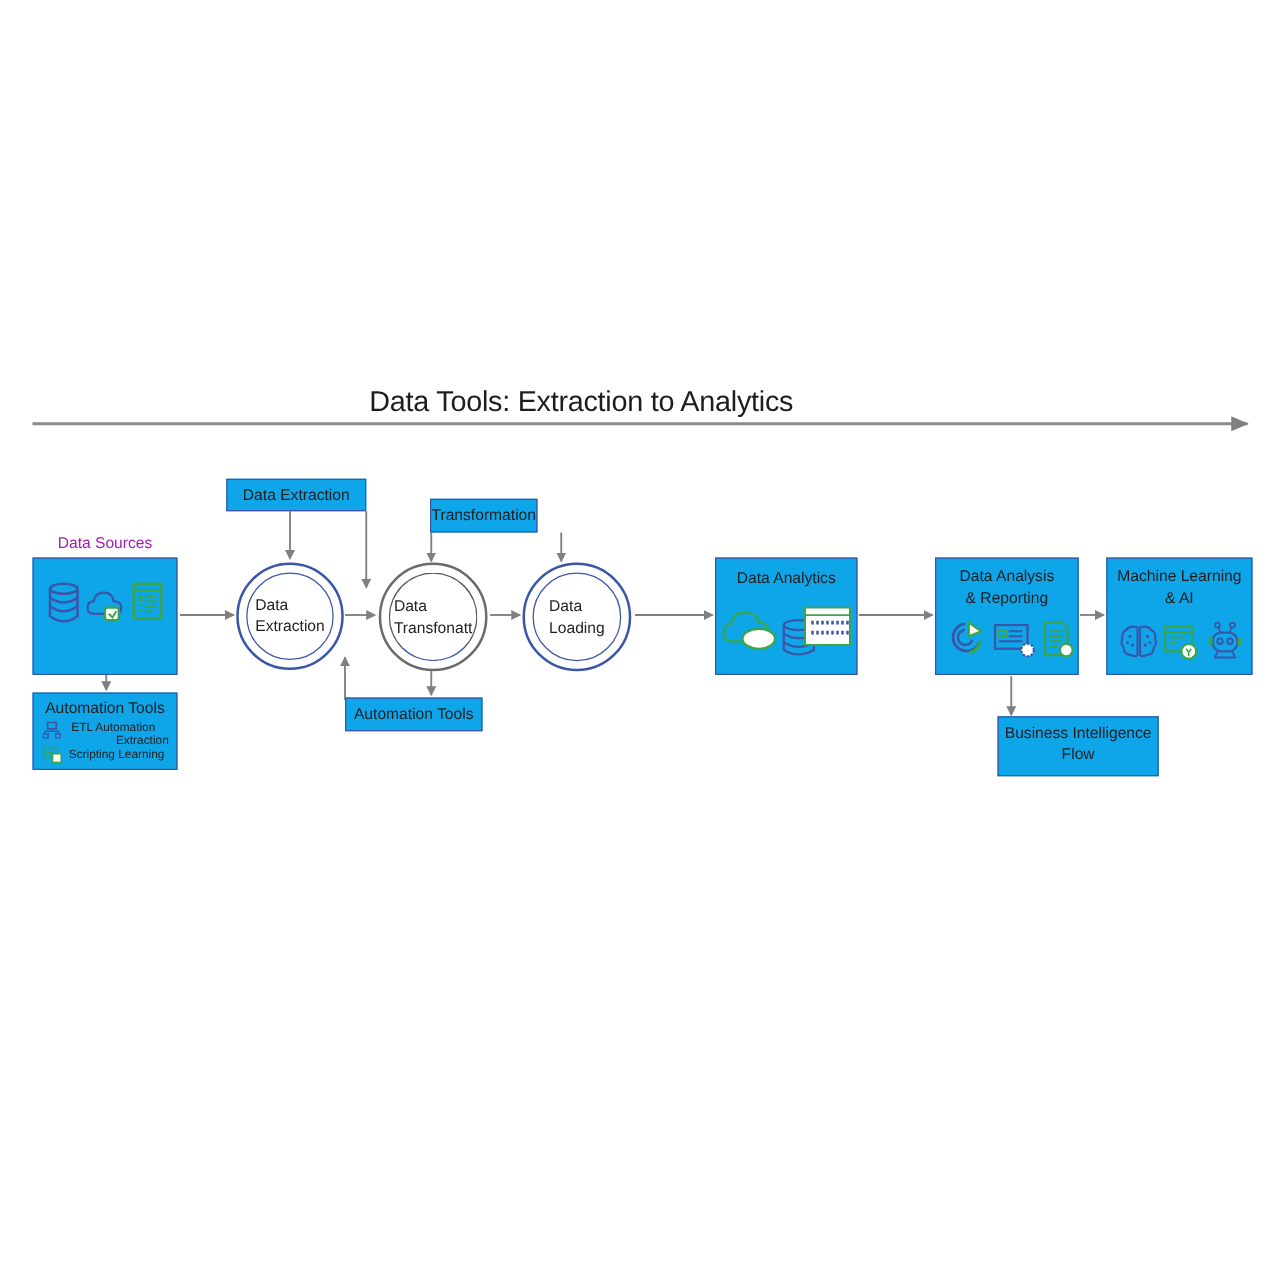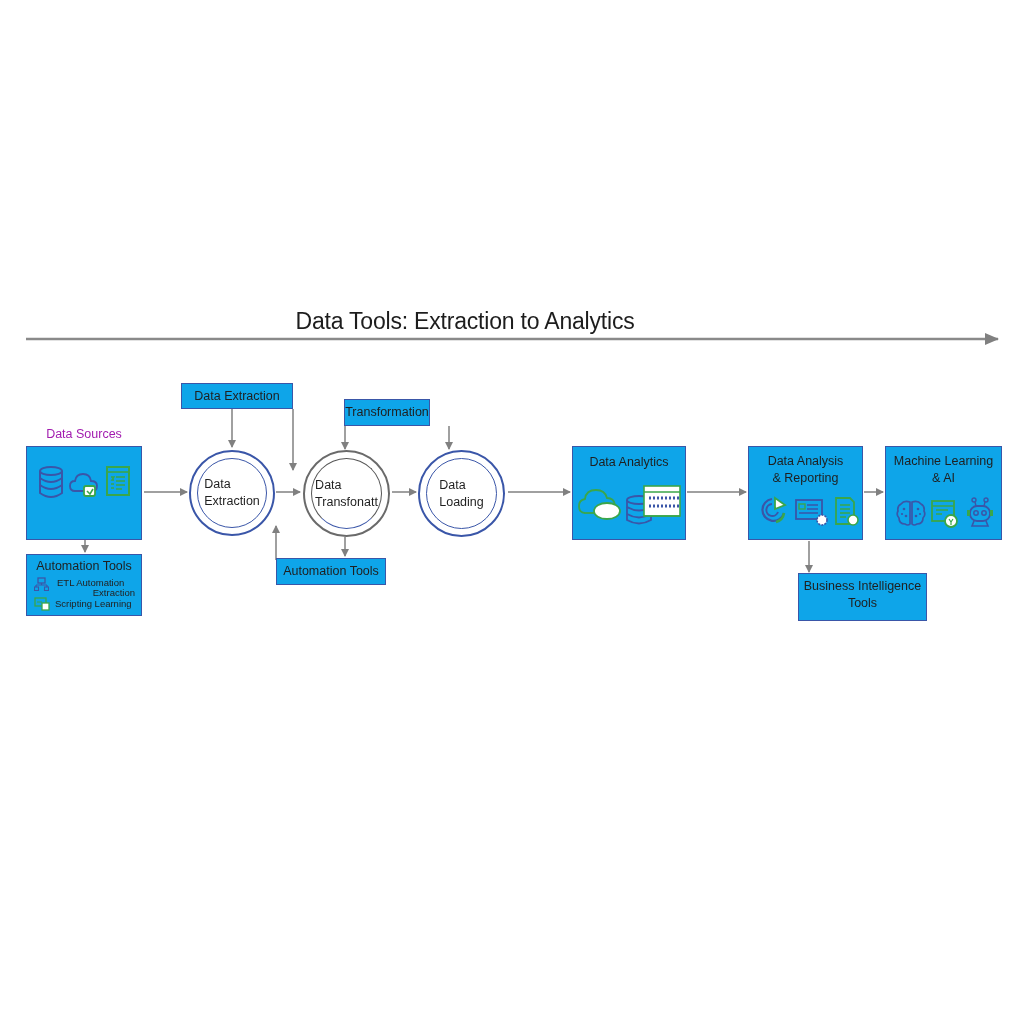--- a/index.html
+++ b/index.html
@@ -219,14 +219,14 @@
     <circle cx="10" cy="16" r="2.2" fill="none" stroke="#3a56a8" stroke-width="1.5"></circle>
     <circle cx="18" cy="16" r="2.2" fill="none" stroke="#3a56a8" stroke-width="1.5"></circle>
     <rect x="1" y="13" width="3" height="6" fill="#3aa64a"></rect>
     <rect x="24" y="13" width="3" height="6" fill="#3aa64a"></rect>
     <path d="M8,24 L6,29 H22 L20,24" fill="none" stroke="#3a56a8" stroke-width="1.6"></path>
   </svg>
 </div>
 
 <div class="box" style="left:798px; top:573px; width:129px; height:48px;">
   <div class="boxtext" style="top:4px;">Business Intelligence</div>
-  <div class="boxtext" style="top:21px;">Tools</div>
+  <div class="boxtext" style="top:21px;">Flow</div>
 </div>
 
 </body></html>

